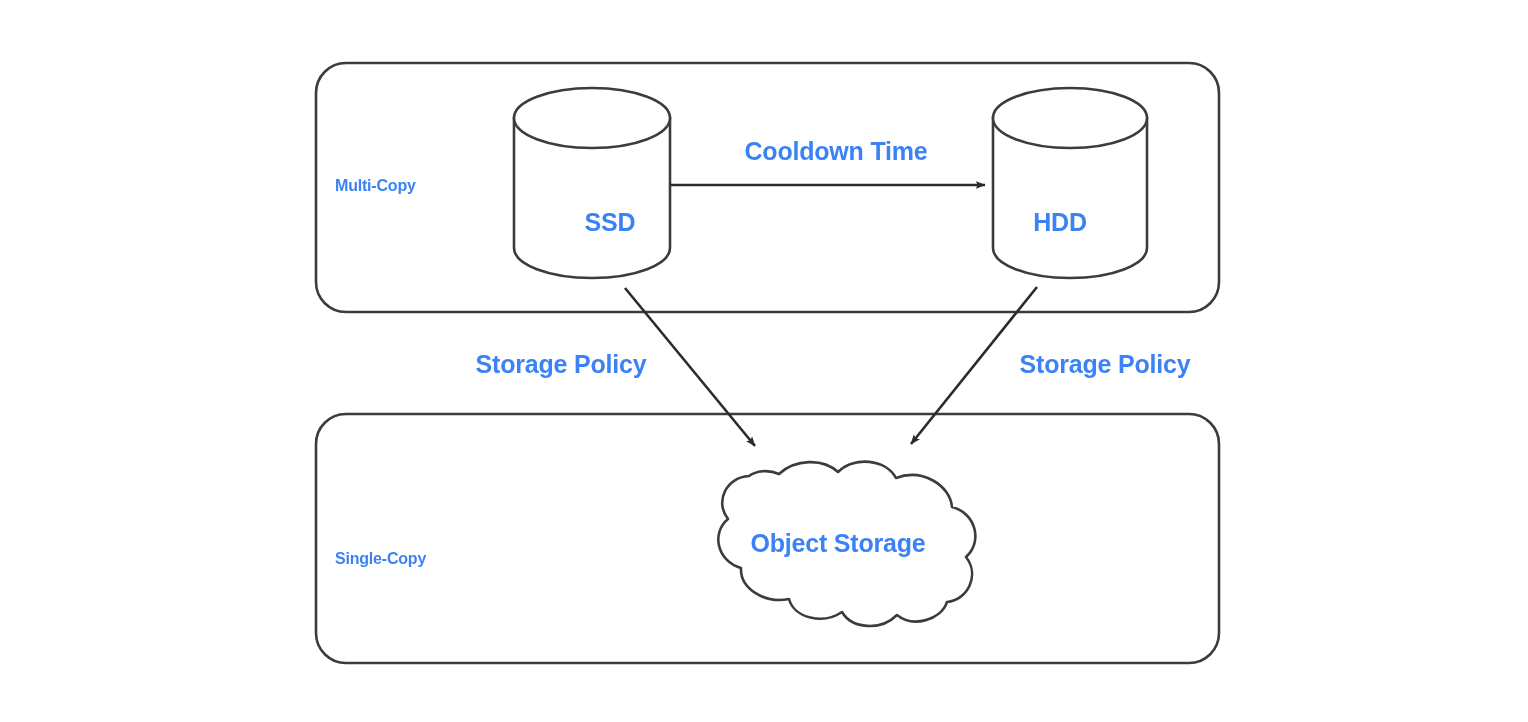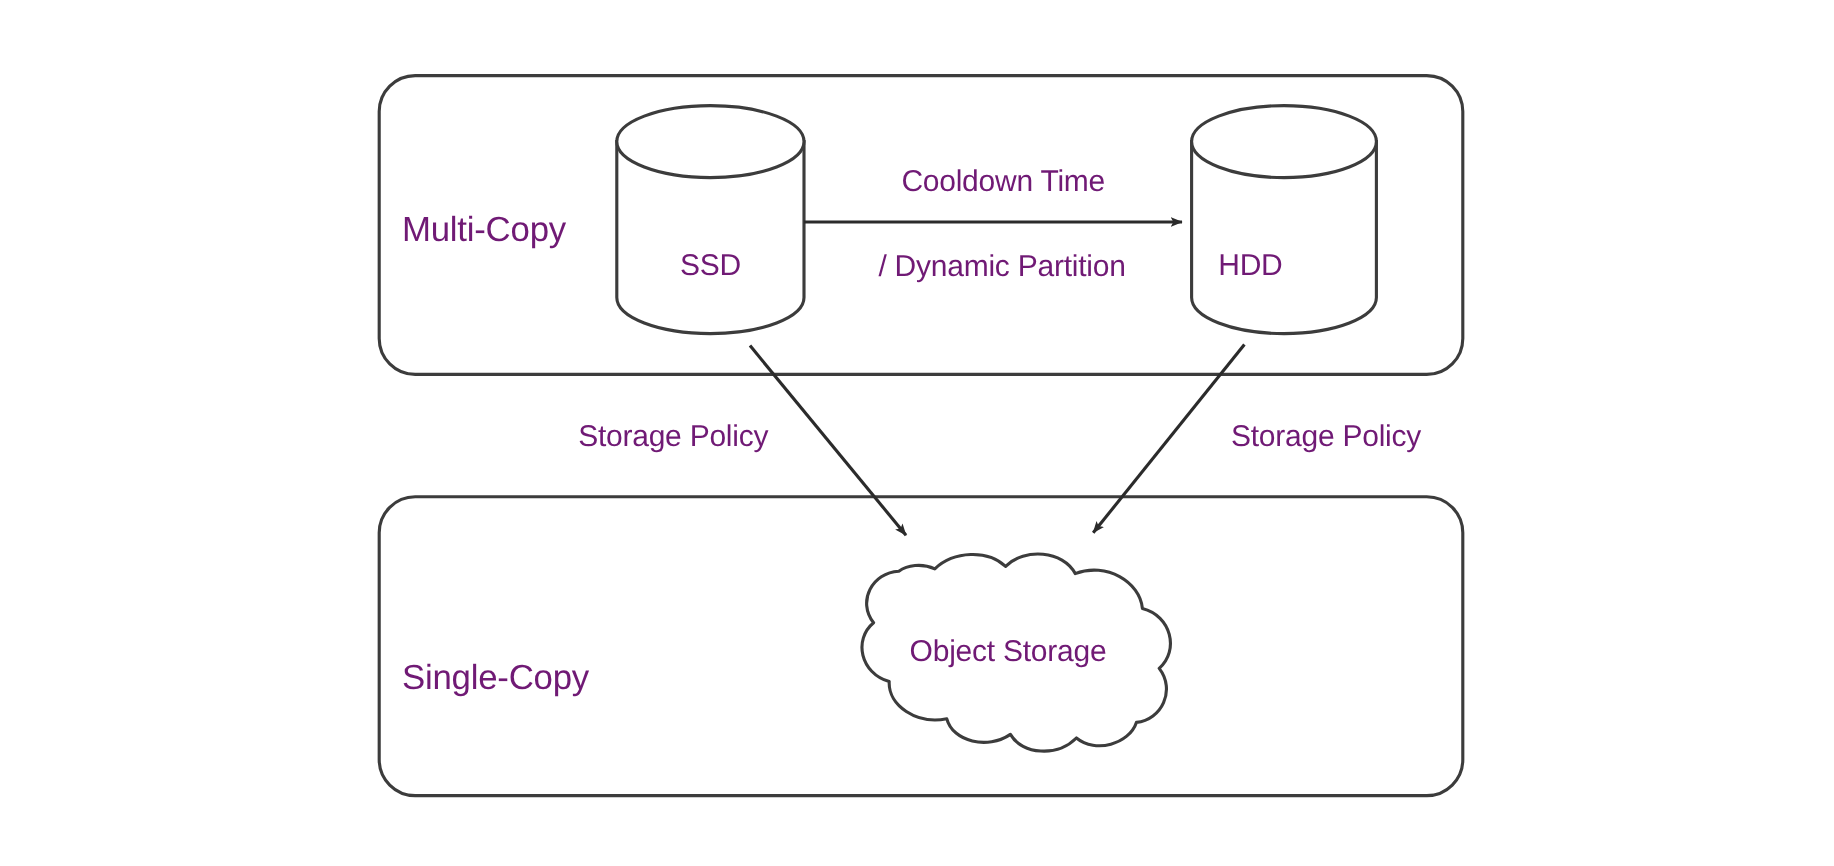--- a/index.html
+++ b/index.html
@@ -21,44 +21,45 @@
   }
   #diagram-svg {
     position: absolute;
     left: 0;
     top: 0;
     width: 1528px;
     height: 722px;
   }
   .lbl {
     position: absolute;
-    color: #701a75;
-    font-weight: normal;
+    color: #3b82f6;
+    font-weight: bold;
     font-family: "Liberation Sans", sans-serif;
     white-space: nowrap;
     line-height: 1;
     -webkit-font-smoothing: antialiased;
   }
   .lbl-group {            
-    font-size: 29px;
+    font-size: 16px;
     letter-spacing: -0.2px;
   }
   .lbl-edge {             
     font-size: 25px;
     letter-spacing: -0.2px;
   }
   .lbl-node {             
     font-size: 25px;
     letter-spacing: -0.2px;
   }
   .center-x {
     transform: translateX(-50%);
   }
   .center-xy {
     transform: translate(-50%, -50%);
+    margin-left: 18px;
   }
 </style>
 </head>
 <body>
 
 <div id="canvas">
 
   <svg id="diagram-svg" viewBox="0 0 1528 722" xmlns="http://www.w3.org/2000/svg">
     <defs>
       <marker id="arrowhead" markerWidth="10" markerHeight="8" refX="9.4" refY="4" orient="auto" markerUnits="userSpaceOnUse">
@@ -108,23 +109,22 @@
   </svg>
 
   <div class="lbl lbl-group" style="left:335px; top:178px;">Multi-Copy</div>
 
   <div class="lbl lbl-group" style="left:335px; top:551px;">Single-Copy</div>
 
   <div class="lbl lbl-node center-xy" style="left:592px; top:222px;">SSD</div>
 
   <div class="lbl lbl-node center-xy" style="left:1042px; top:222px;">HDD</div>
 
-  <div class="lbl lbl-node center-xy" style="left:840px; top:543px;">Object Storage</div>
+  <div class="lbl lbl-node center-xy" style="left:820px; top:543px;">Object Storage</div>
 
   <div class="lbl lbl-edge center-x" style="left:836px; top:139px;">Cooldown Time</div>
 
-  <div class="lbl lbl-edge center-x" style="left:835px; top:210px;">/ Dynamic Partition</div>
 
   <div class="lbl lbl-edge center-x" style="left:561px; top:352px;">Storage Policy</div>
 
   <div class="lbl lbl-edge center-x" style="left:1105px; top:352px;">Storage Policy</div>
 
 </div>
 
 </body></html>

